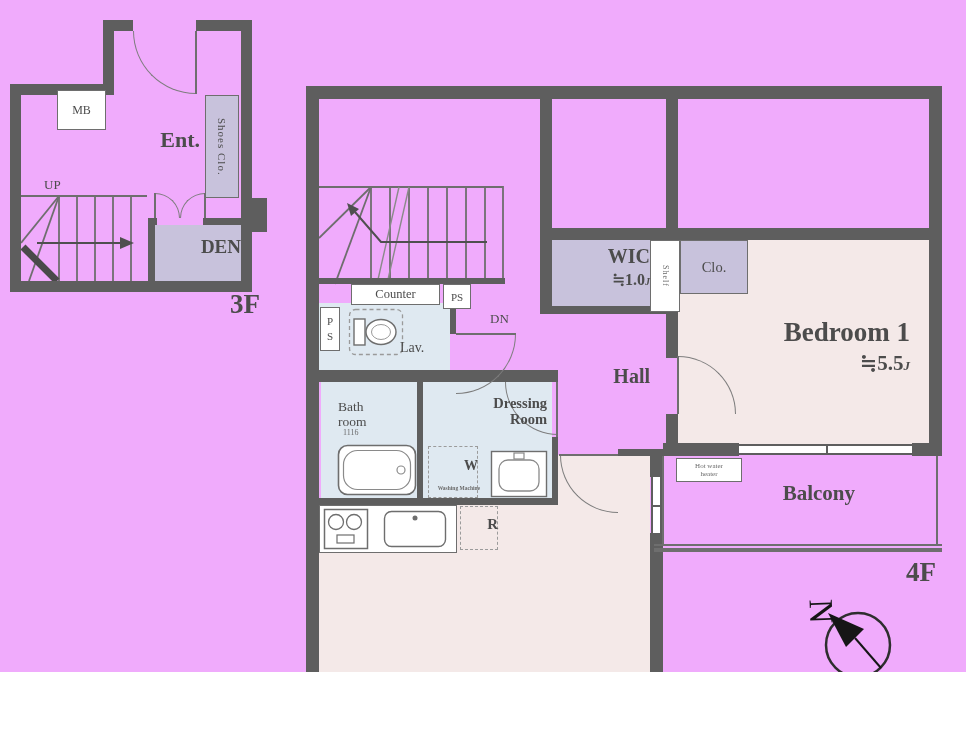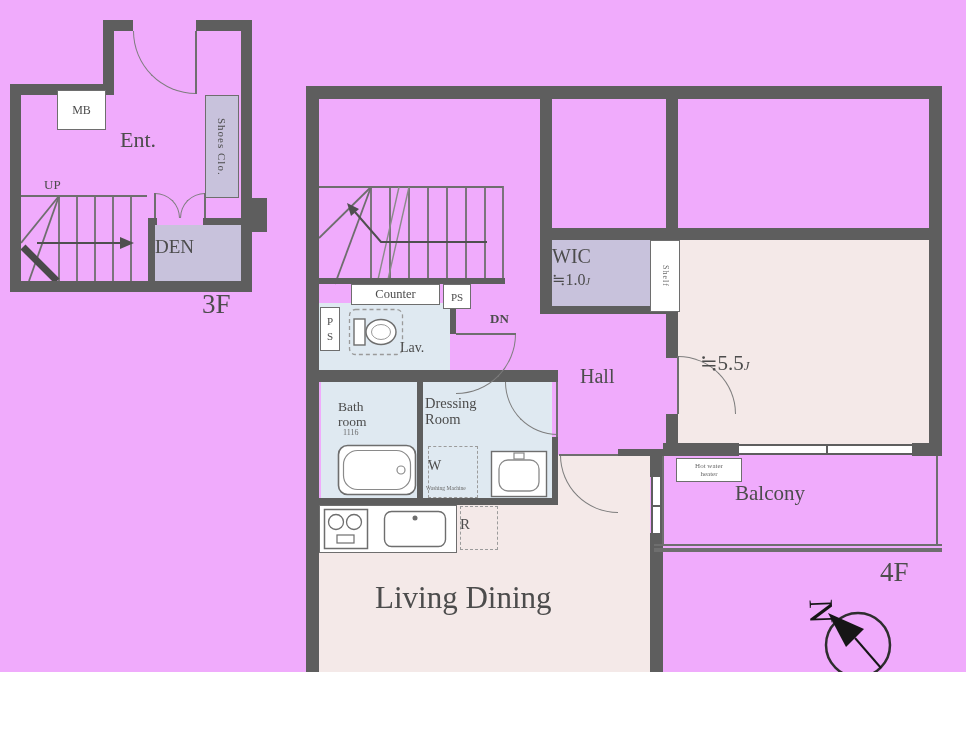--- a/index.html
+++ b/index.html
@@ -9,21 +9,21 @@
   .thin{position:absolute;background:#6e6e6e;}
   .pink{position:absolute;background:#f4e9e8;}
   .blue{position:absolute;background:#dfe9f1;}
   .purple{position:absolute;background:#c8c2dc;}
   .box{position:absolute;border:1.5px solid #6e6e6e;background:#fff;box-sizing:border-box;}
   .boxp{position:absolute;border:1.5px solid #6e6e6e;background:#c8c2dc;box-sizing:border-box;}
   .dashedbox{position:absolute;border:1.6px dashed #9b9b9b;box-sizing:border-box;}
   .cbox{display:flex;align-items:center;justify-content:center;}
   .col{flex-direction:column;}
   .lbl{position:absolute;white-space:nowrap;line-height:1.08;}
-  .ctr{text-align:left;}
+  .ctr{text-align:right;font-weight:bold;}
   .v{writing-mode:vertical-rl;letter-spacing:1px;}
   .unit{font-size:0.62em;font-style:italic;}
   .arc{position:absolute;box-sizing:border-box;}
   .arc.tl{border-top:1.4px solid #7d7d7d;border-left:1.4px solid #7d7d7d;border-top-left-radius:100%;}
   .arc.tr{border-top:1.4px solid #7d7d7d;border-right:1.4px solid #7d7d7d;border-top-right-radius:100%;}
   .arc.bl{border-bottom:1.4px solid #7d7d7d;border-left:1.4px solid #7d7d7d;border-bottom-left-radius:100%;}
   .arc.br{border-bottom:1.4px solid #7d7d7d;border-right:1.4px solid #7d7d7d;border-bottom-right-radius:100%;}
   .win-h{position:absolute;background:#fff;border-top:2px solid #5e5e5e;border-bottom:2px solid #5e5e5e;box-sizing:border-box;}
   .win-h::after{content:"";position:absolute;left:50%;top:0;bottom:0;width:2px;background:#5e5e5e;}
   .win-v{position:absolute;background:#fff;border-left:2px solid #5e5e5e;border-right:2px solid #5e5e5e;box-sizing:border-box;}
@@ -131,20 +131,23 @@
 
   <div class="box cbox" style="left:57px;top:90px;width:49px;height:40px;font-size:12px;">
     <span>MB</span>
     </div>
   <div class="boxp cbox" style="left:205px;top:95px;width:34px;height:103px;font-size:11px;">
     <span class="v">Shoes Clo.</span>
     </div>
   <div class="box cbox" style="left:650px;top:240px;width:30px;height:72px;font-size:8px;color:#6a6a6a;">
     <span class="v">Shelf</span>
     </div>
+  <div class="boxp cbox" style="left:680px;top:240px;width:68px;height:54px;font-size:14.5px;">
+    <span>Clo.</span>
+    </div>
   <div class="box cbox" style="left:351px;top:284px;width:89px;height:21px;font-size:12.5px;text-align:center;">
     <span>Counter</span>
     </div>
   <div class="box cbox" style="left:443px;top:284px;width:28px;height:25px;font-size:11px;">
     <span>PS</span>
     </div>
   <div class="box cbox col" style="left:320px;top:307px;width:20px;height:44px;font-size:11px;line-height:1.4;">
     <span>P</span>
     <span>S</span>
     </div>
@@ -195,42 +198,42 @@
   <div class="arc bl" style="left:560px;top:455px;width:58px;height:58px;"></div>
   <div class="thin" style="left:559px;top:454px;width:59px;height:2px;"></div>
   <div class="arc bl" style="left:505px;top:382px;width:53px;height:53px;"></div>
   <div class="thin" style="left:556px;top:382px;width:2px;height:55px;"></div>
 
   <div class="lbl ctr" style="left:120px;top:128px;width:80px;font-size:22px;">Ent.</div>
   <div class="lbl" style="left:44px;top:178px;font-size:13px;">UP</div>
   <div class="lbl ctr" style="left:155px;top:237px;width:86px;font-size:19px;">DEN</div>
   <div class="lbl ctr" style="left:202px;top:290px;width:58px;font-size:27px;">3F</div>
 
-  <div class="lbl" style="left:490px;top:312px;font-size:13px;font-weight:bold;">DN</div>
+  <div class="lbl" style="left:490px;top:312px;font-size:13px;">DN</div>
   <div class="lbl" style="left:400px;top:340px;font-size:14px;">Lav.</div>
   <div class="lbl ctr" style="left:552px;top:246px;width:98px;font-size:20px;">WIC</div>
   <div class="lbl ctr" style="left:552px;top:271px;width:98px;font-size:16px;">
     <span>≒1.0</span><span class="unit">J</span></div>
+  <div class="lbl ctr" style="left:700px;top:318px;width:210px;font-size:27px;">Bedroom 1</div>
   <div class="lbl ctr" style="left:700px;top:352px;width:210px;font-size:21px;">
     <span>≒5.5</span><span class="unit">J</span></div>
   <div class="lbl ctr" style="left:580px;top:366px;width:70px;font-size:20px;">Hall</div>
   <div class="lbl" style="left:338px;top:400px;font-size:13.5px;">
     <div>Bath</div>
     <div>room</div>
     <div style="font-size:8px;color:#6a6a6a;margin-left:5px;">1116</div>
     </div>
   <div class="lbl ctr" style="left:425px;top:396px;width:122px;font-size:14.5px;">
     <div>Dressing</div>
     <div>Room</div>
     </div>
   <div class="lbl ctr" style="left:428px;top:458px;width:50px;font-size:14px;">W</div>
   <div class="lbl ctr" style="left:426px;top:486px;width:54px;font-size:5.5px;color:#6a6a6a;">Washing Machine</div>
   <div class="lbl ctr" style="left:460px;top:516px;width:38px;font-size:15px;">R</div>
   <div class="lbl ctr" style="left:375px;top:581px;width:260px;font-size:31px;">
-    <div>Living Dining</div>
     </div>
   <div class="lbl ctr" style="left:735px;top:482px;width:120px;font-size:21px;">Balcony</div>
   <div class="lbl ctr" style="left:880px;top:558px;width:56px;font-size:27px;">4F</div>
 
   <svg style="position:absolute;left:800px;top:583px;" width="110" height="108">
     <circle cx="58" cy="62" r="32" fill="none" stroke="#2e2e2e" stroke-width="2.5"></circle>
     <polygon points="28,30 64,46 46,64" fill="#161616"></polygon>
     <line x1="55" y1="55" x2="81" y2="85" stroke="#161616" stroke-width="2"></line>
     <text x="10" y="40" font-size="34" fill="#161616" font-family="Liberation Serif, DejaVu Serif, serif" transform="rotate(88 22 28)">N</text>
   </svg>

